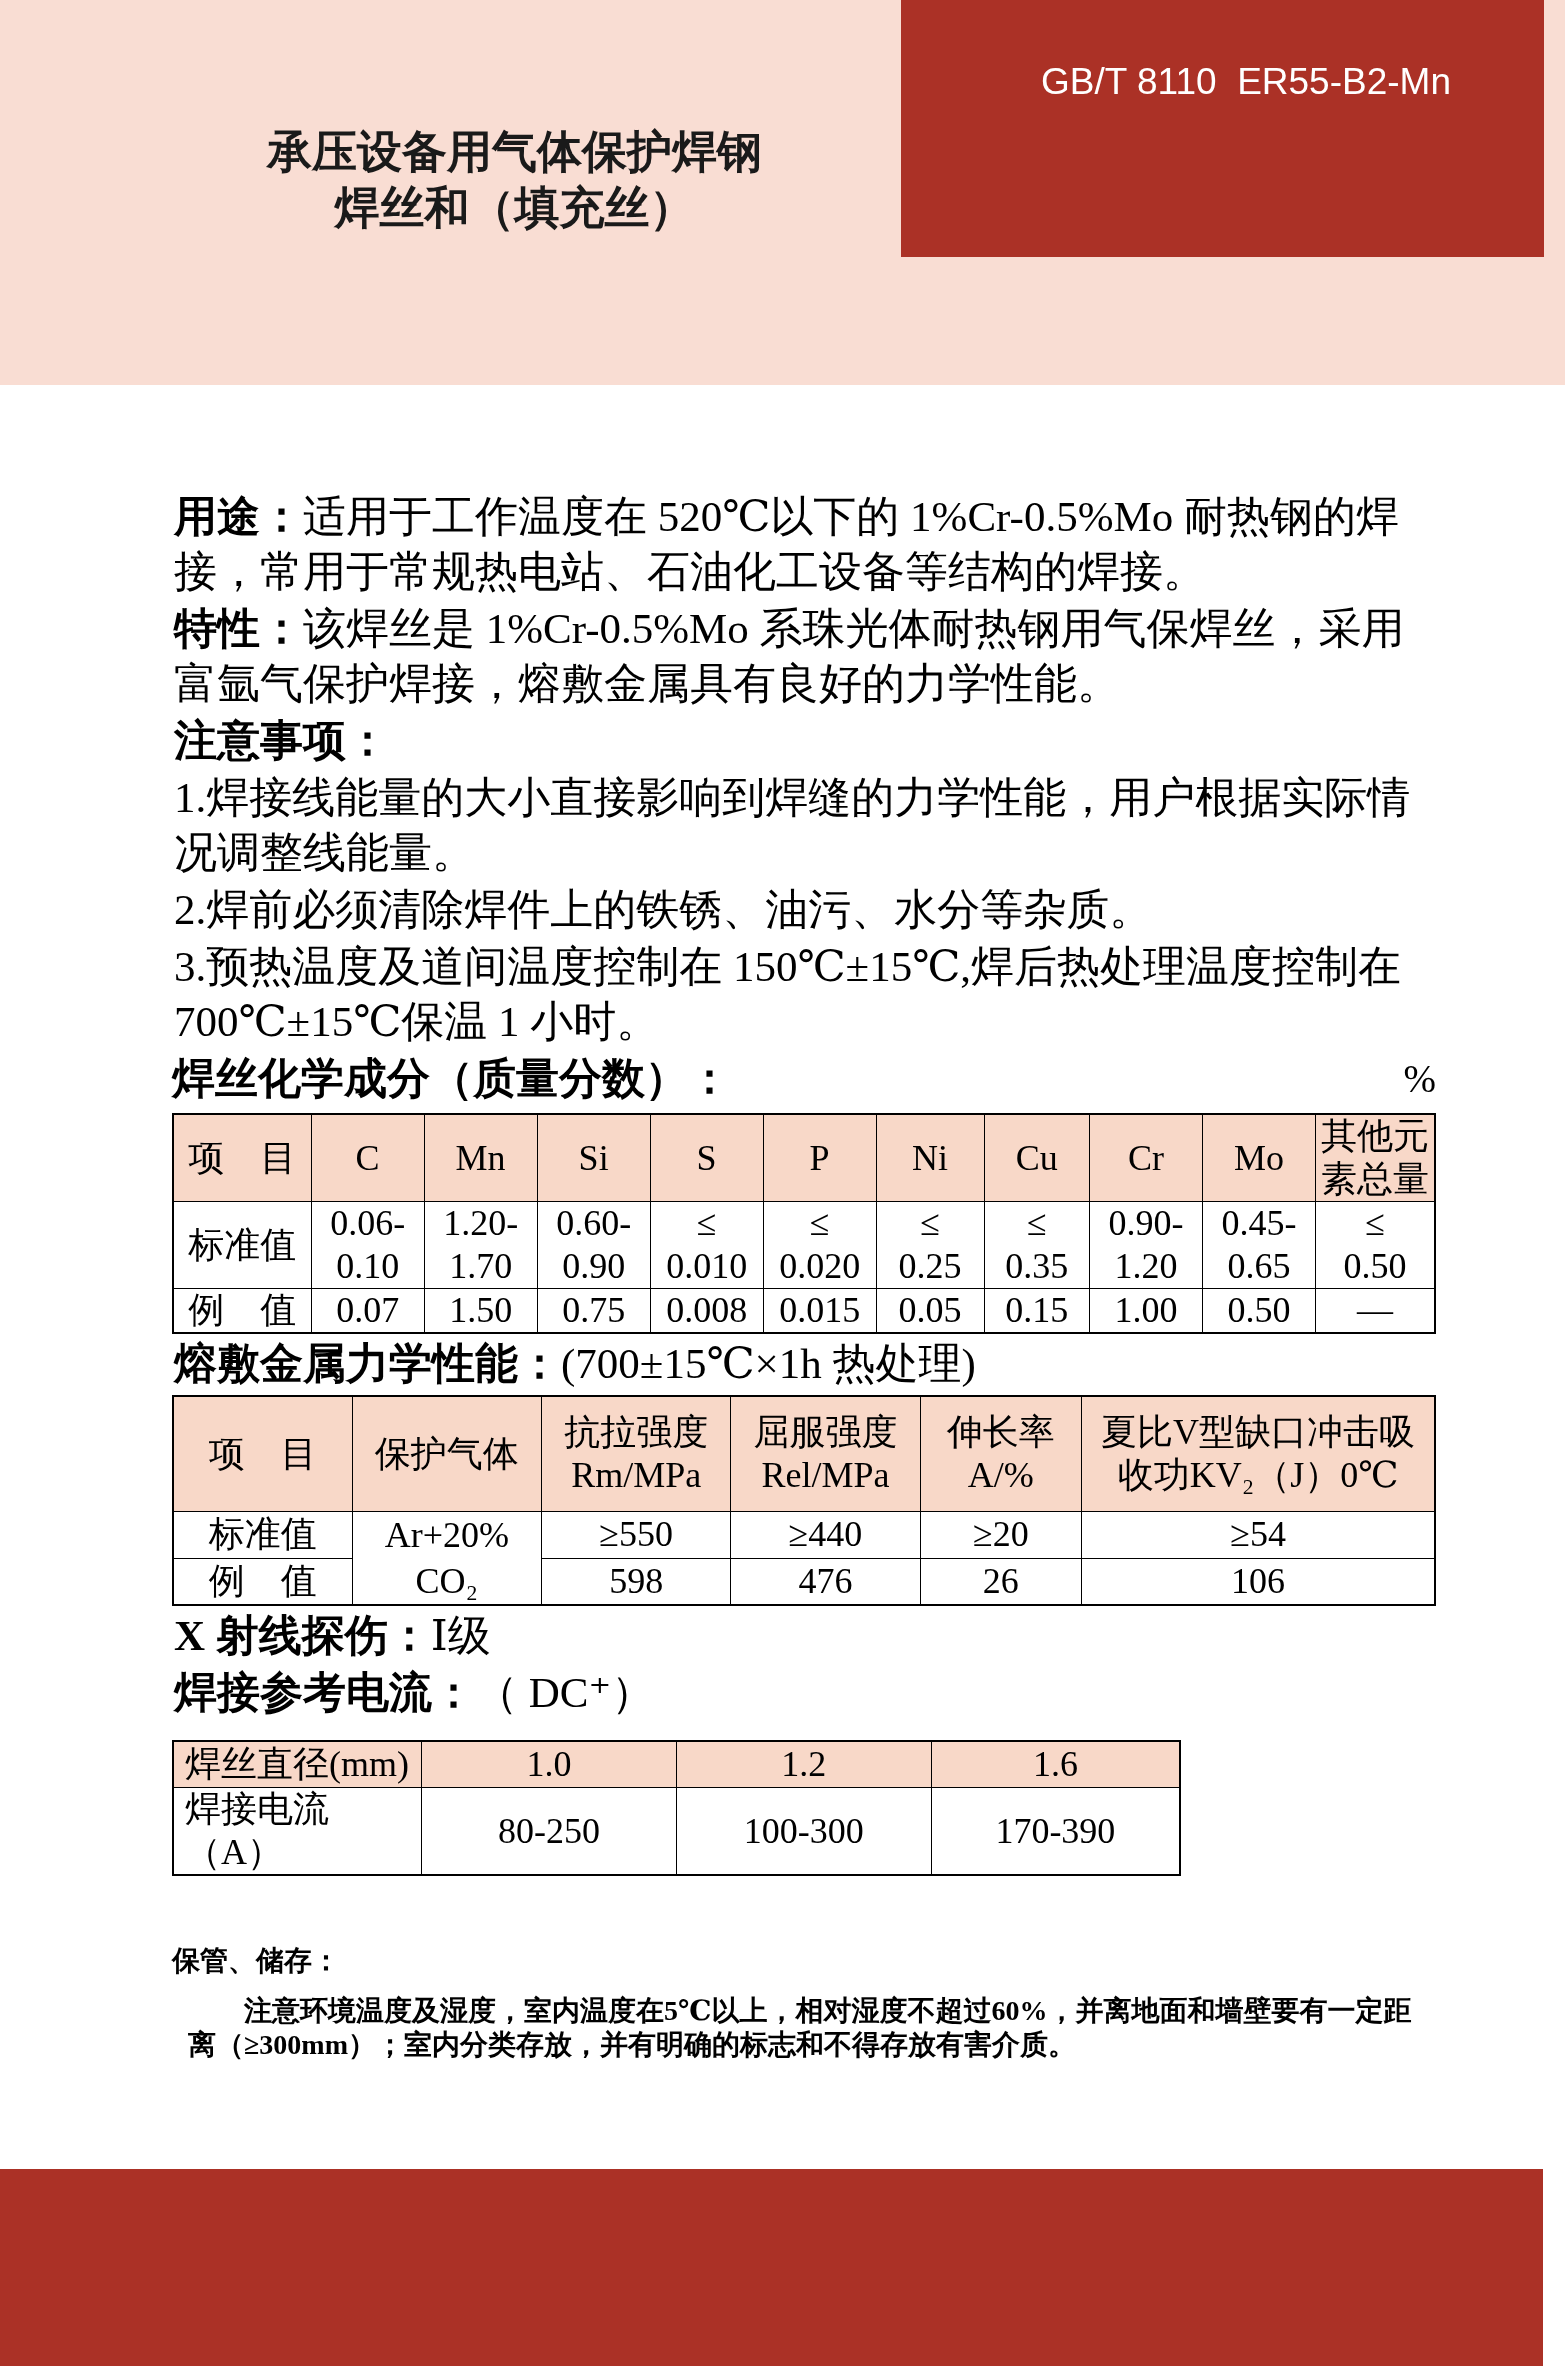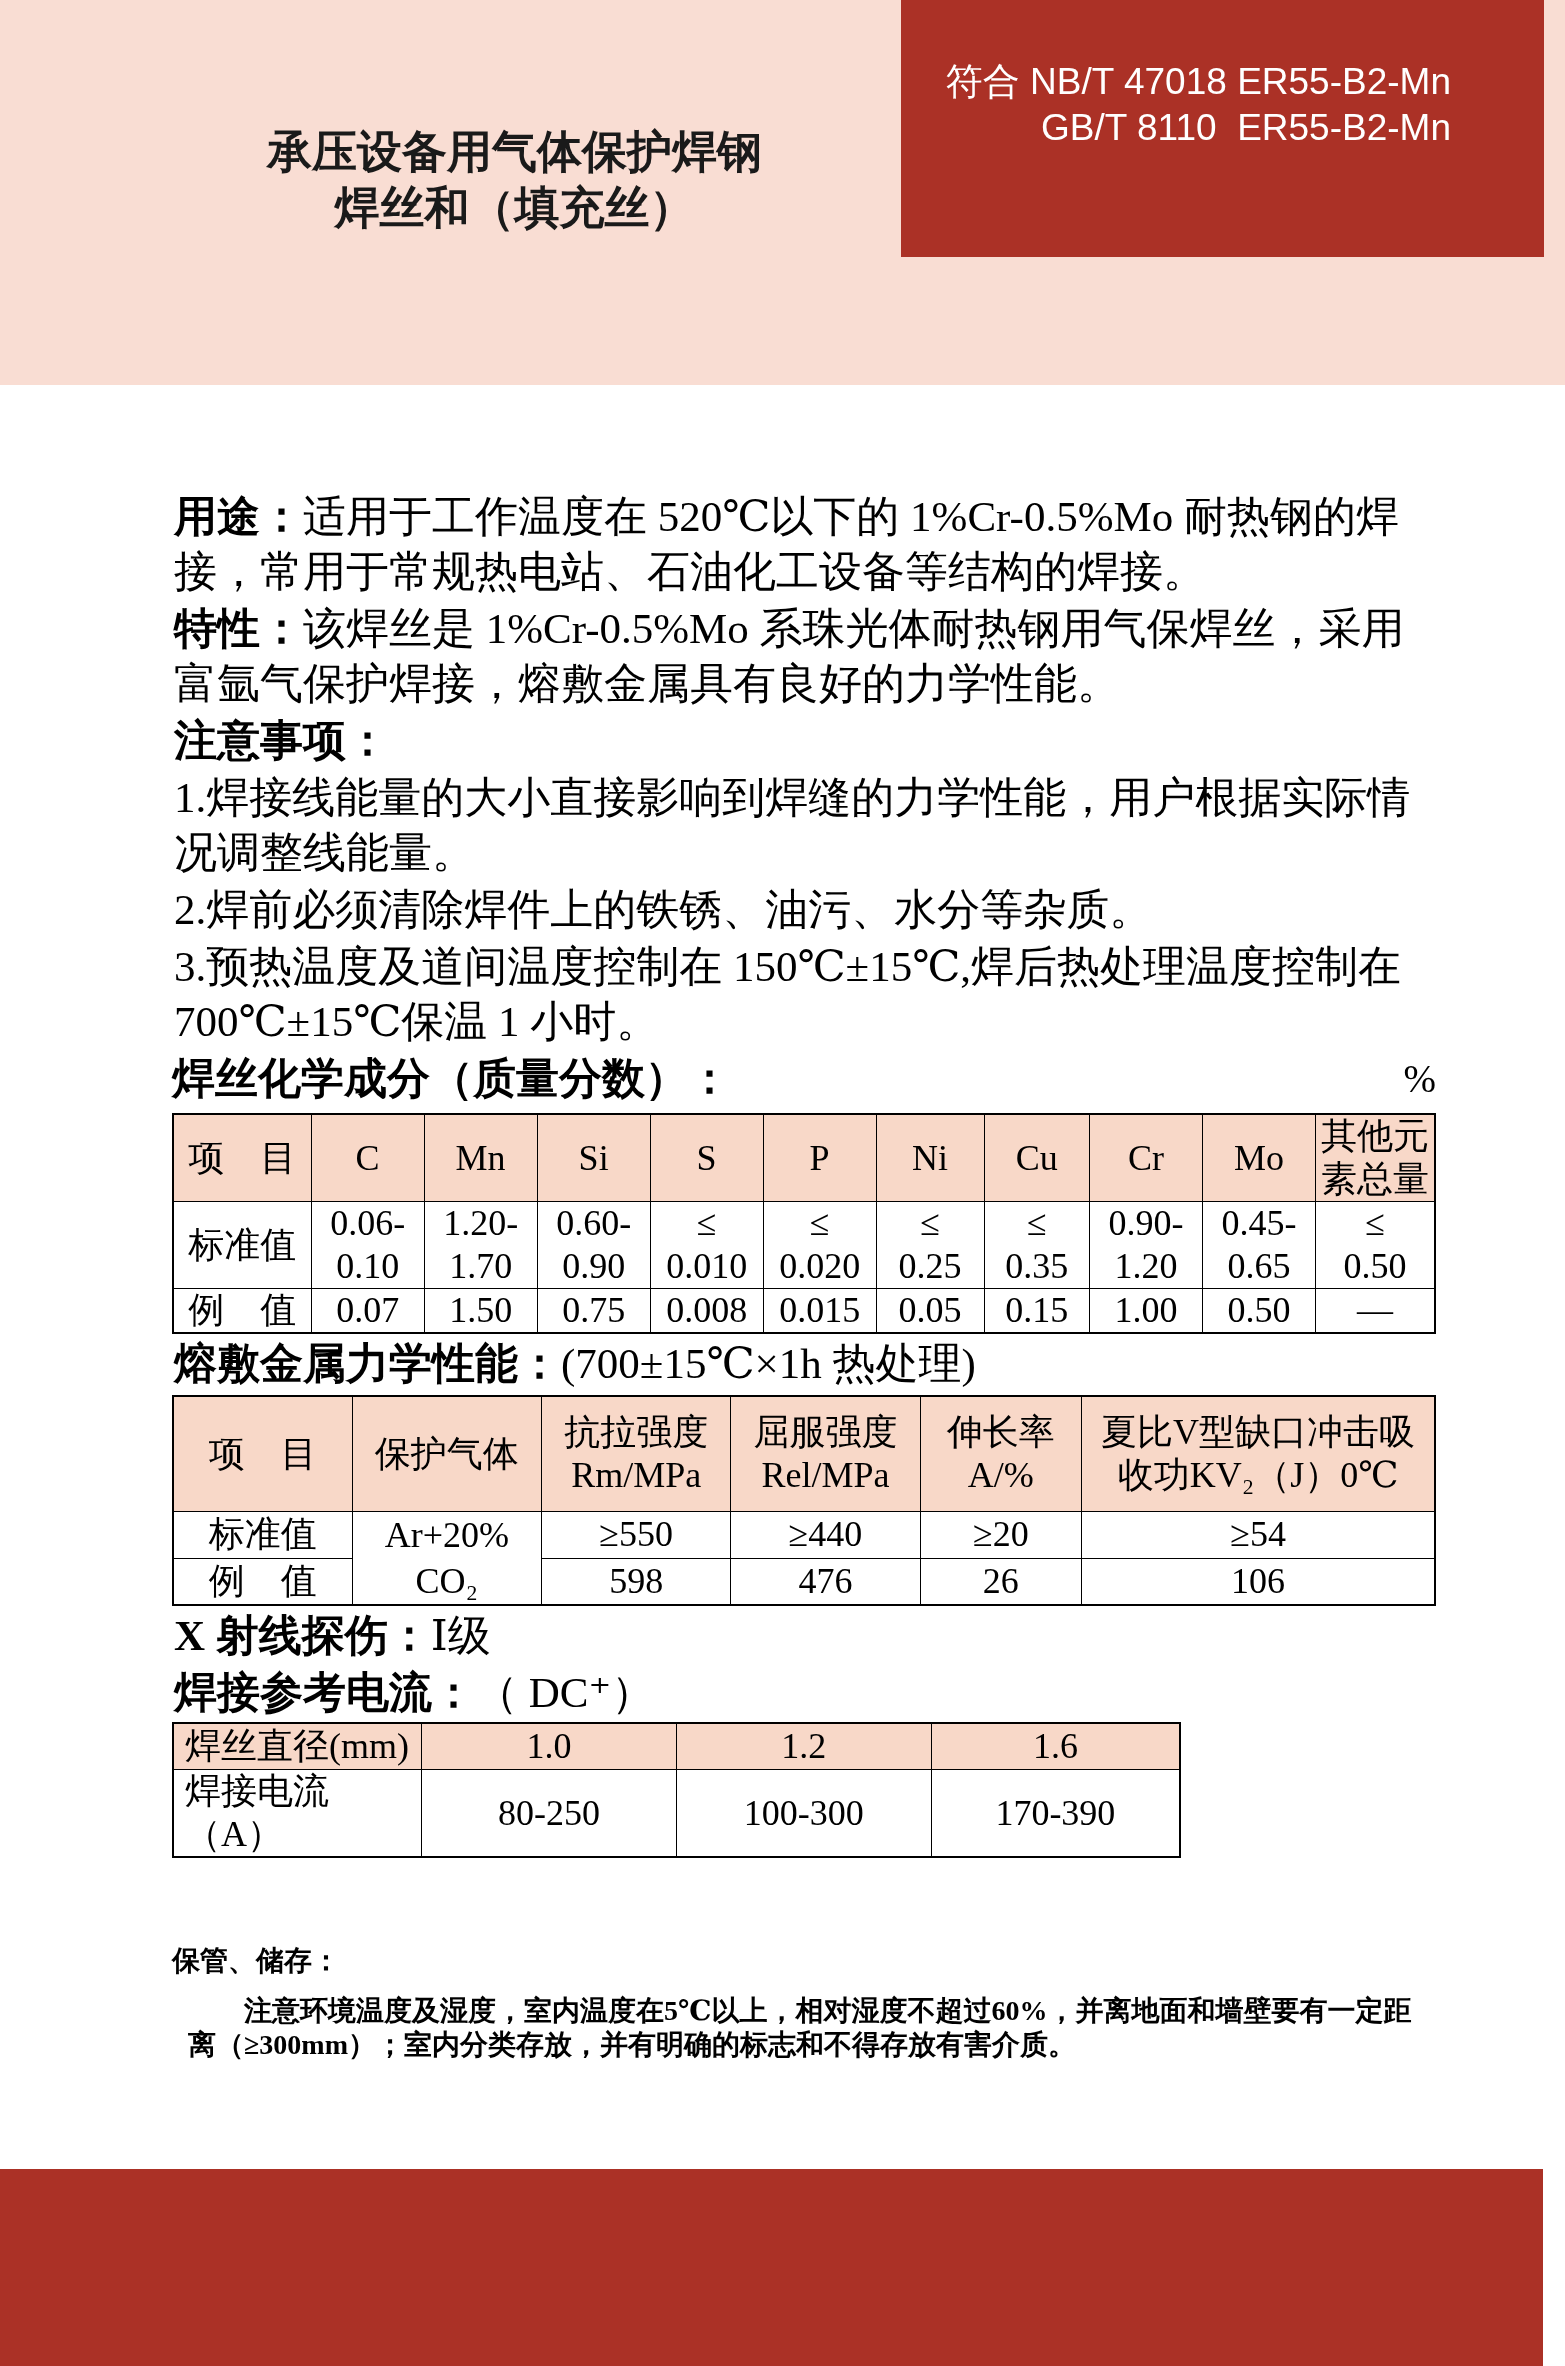--- a/index.html
+++ b/index.html
@@ -35,42 +35,41 @@
   .pink { background:var(--tpink); }
   .t1 { margin-top:7.4px; }
   .t1 .r-head td { height:78px; }
   .t1 .r-std td { height:78px; }
   .t1 .r-ex td { height:41px; }
   .t2 { margin-top:3.7px; }
   .t2 .r-head td { height:114px; }
   .t2 .r-std td { height:45px; }
   .t2 .r-ex td { height:45px; }
   .t2 .gas-cell { line-height:46px; }
-  .t3 { width:1009px; margin-top:2px; }
+  .t3 { width:1009px; margin-top:20px; }
   .t3 td { height:45px; }
   .t3 .row-label { text-align:left; padding-left:11px; }
   .mb-gap1 { margin-top:5.6px; }
   .mb-gap2 { margin-top:9.3px; }
   .storage { position:absolute; left:172px; top:1944px; width:1273px; font-size:28px; line-height:34px;font-weight:bold; }
   .storage .para { text-indent:2em; margin:16px; }
   .storage p { margin:0; }
   .footer { position:absolute; left:0; top:2169px; width:1543px; height:198px; background:var(--red); }
 </style>
 </head>
 <body>
 
 <div class="page" style="--banner: #f9ddd3; --red: #ab3126; --tpink: #f8d8c8;">
 
   <div class="banner"></div>
 
   <div class="title">承压设备用气体保护焊钢
 焊丝和（填充丝）</div>
 
   <div class="std-box">
-    <div class="std-line">符合 NB/T 47018 ER55-B2-Mn</div>
     <div class="std-line">GB/T 8110  ER55-B2-Mn</div>
   </div>
 
   <div class="content">
 
     <p><span class="lbl">用途：</span><span>适用于工作温度在 520℃以下的 1%Cr-0.5%Mo 耐热钢的焊接，常用于常规热电站、石油化工设备等结构的焊接。</span></p>
 
     <p><span class="lbl">特性：</span><span>该焊丝是 1%Cr-0.5%Mo 系珠光体耐热钢用气保焊丝，采用富氩气保护焊接，熔敷金属具有良好的力学性能。</span></p>
 
     <p><span class="lbl">注意事项：</span></p>

